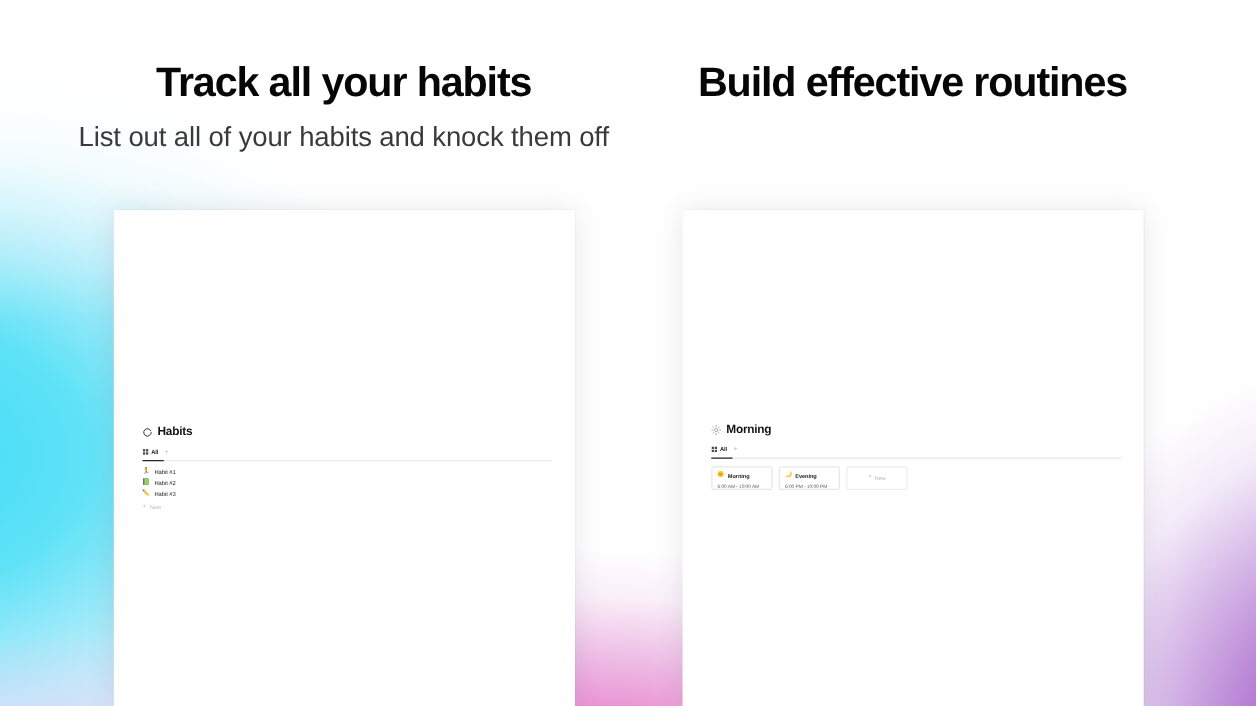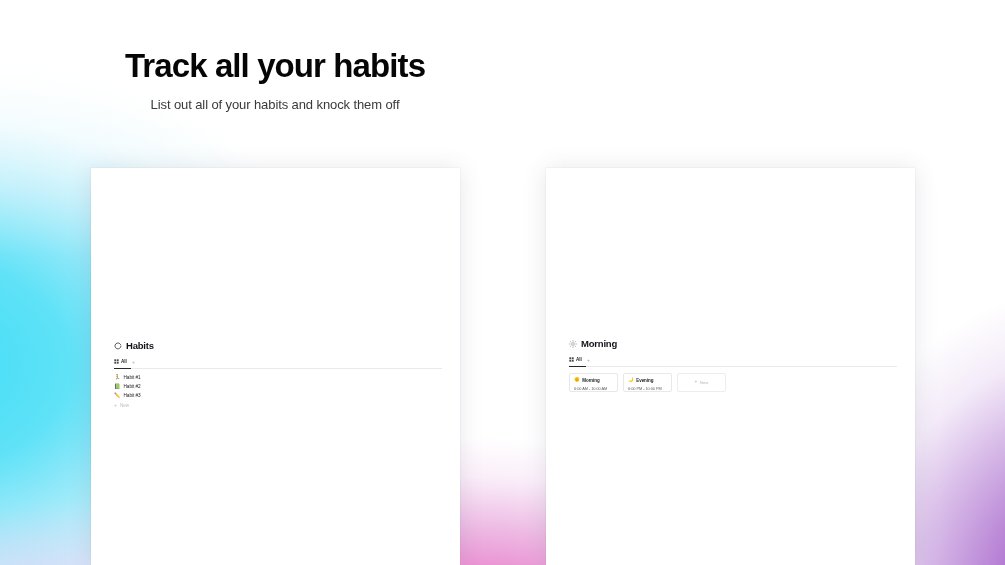--- a/index.html
+++ b/index.html
@@ -74,21 +74,21 @@
 
   .headline {
     font-size: 33px;
     font-weight: bold;
     letter-spacing: -0.9px;
     color: #060606;
     line-height: 1.1;
   }
   .subhead {
     margin-top: 13px;
-    font-size: 13px;
+    font-size: 22px;
     color: #3a3a3a;
     letter-spacing: -0.1px;
   }
 
   
   .panel {
     position: absolute;
     top: 168px;
     width: 369px;
     height: 397px;
@@ -292,20 +292,21 @@
           </div>
         </div>
 
       </div>
     </div>
   </div>
 
   <div class="column" id="col-routines">
 
     <div class="heading-block">
+      <div class="headline">Build effective routines</div>
     </div>
   </div>
 
   <div class="panel" id="panel-routines">
     <div class="panel-inner">
 
       <div class="section-title">
         <svg class="title-icon" viewBox="0 0 16 16">
           <circle cx="8" cy="8" r="2.6" fill="none" stroke="#8c8c94" stroke-width="1.2"></circle>
           <g stroke="#8c8c94" stroke-width="1.2" stroke-linecap="round">

